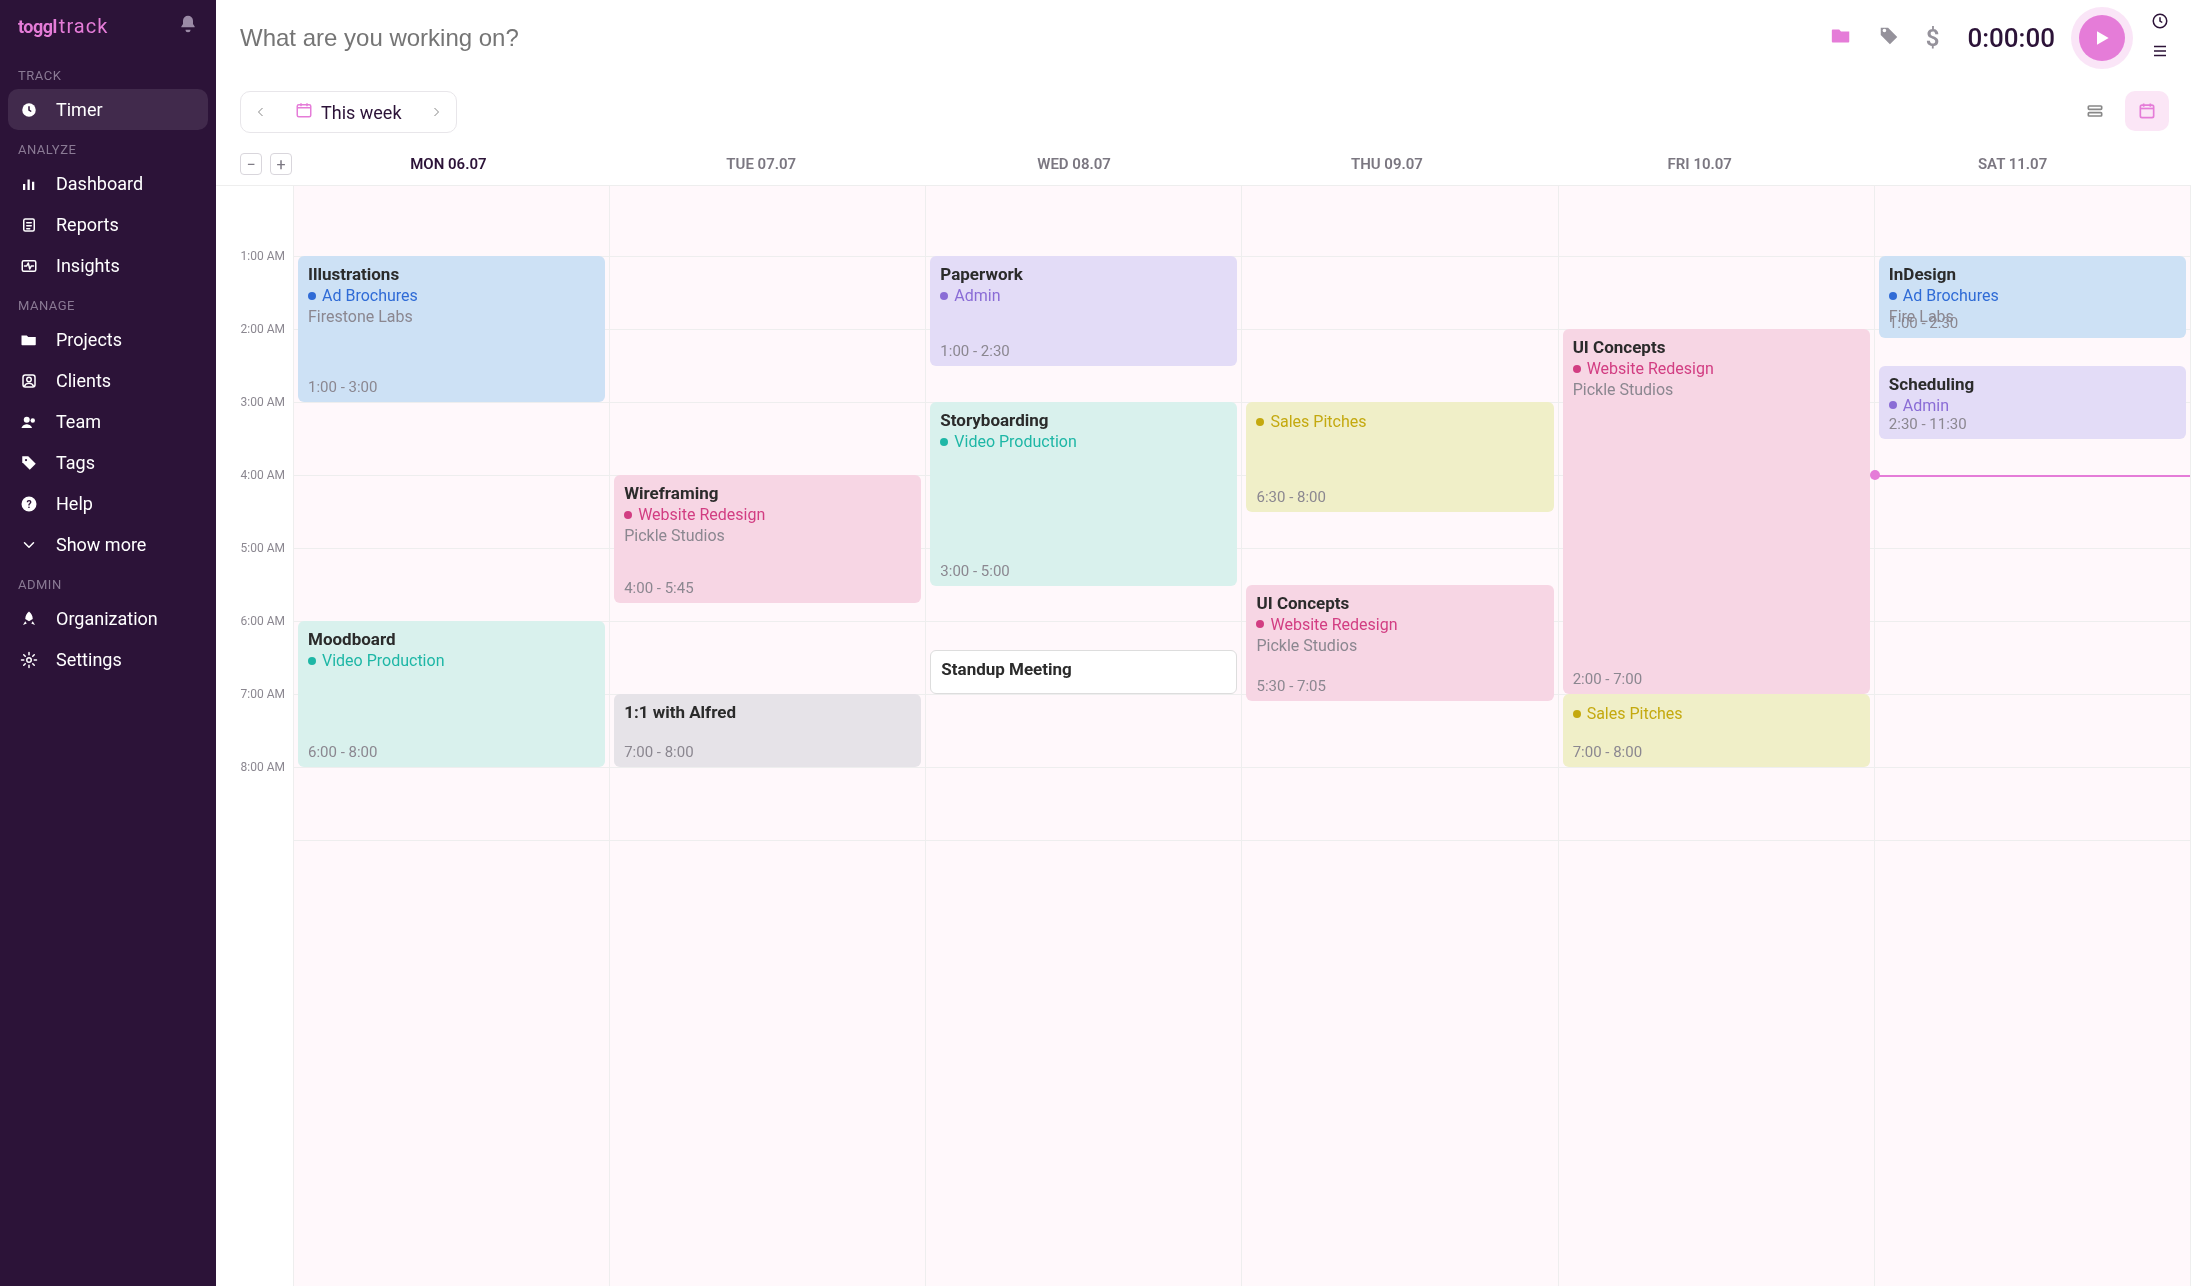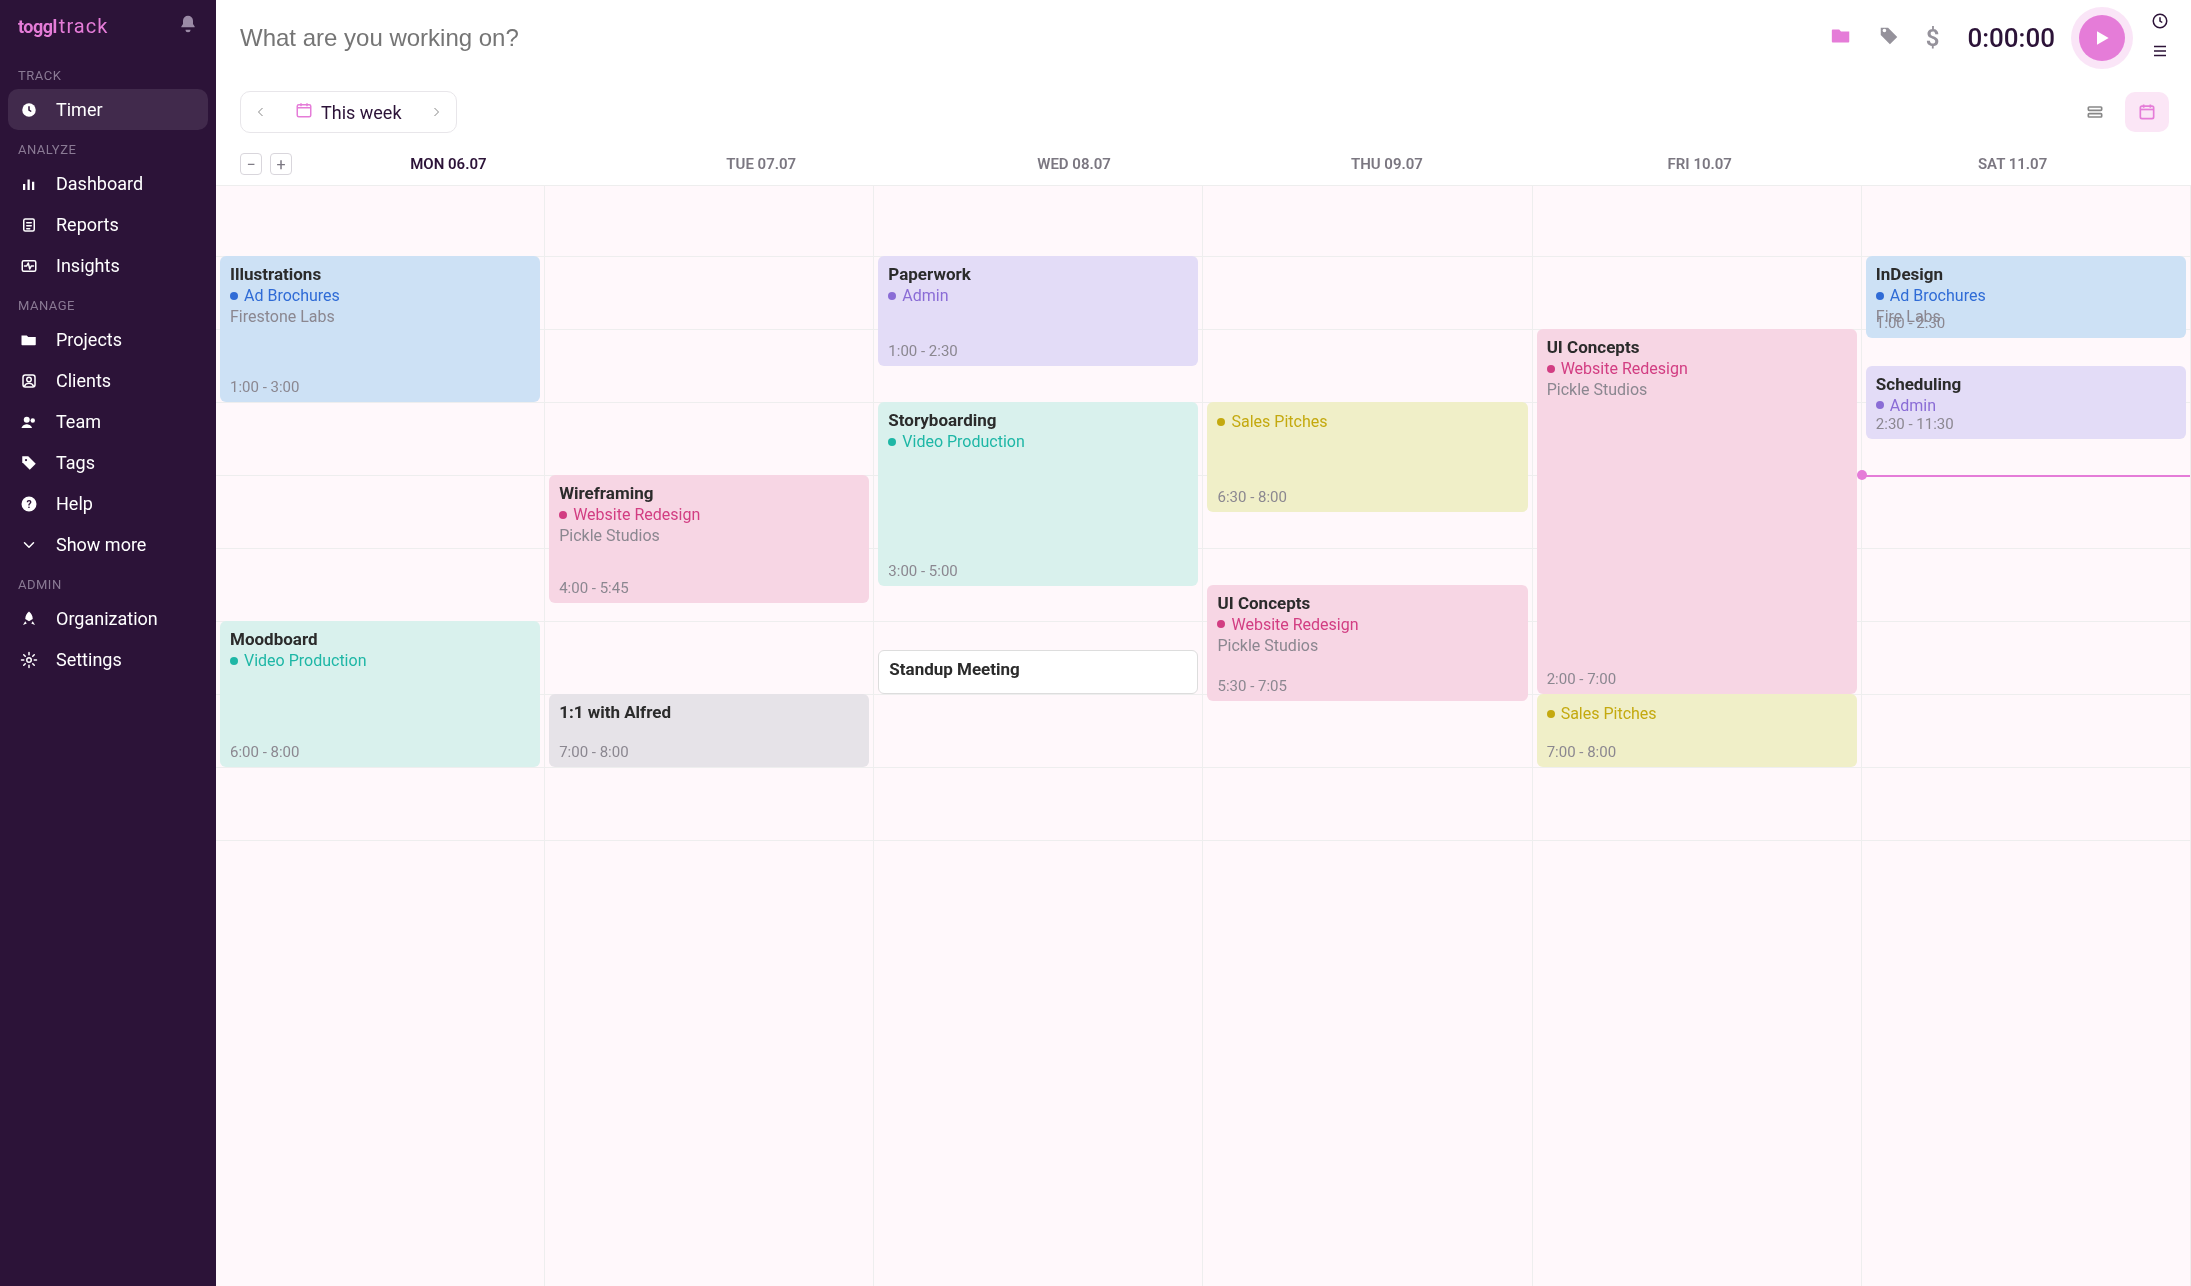--- a/index.html
+++ b/index.html
@@ -22,21 +22,21 @@
   .main { flex: 1; display: flex; flex-direction: column; background: #fff; position: relative; }
 
   .topbar { display: flex; align-items: center; padding: 12px 22px 12px 24px; gap: 18px; border-bottom: 1px solid transparent; }
   .work-input { flex: 1; font-size: 24px; color: #a3a0a6; border: none; outline: none; background: transparent; }
   .topicon { color: #95929b; cursor: pointer; padding: 4px; }
   .timer-display { font-size: 26px; font-weight: 500; color: #2c1338; margin: 0 6px; }
   .play-btn { width: 46px; height: 46px; border-radius: 50%; background: #e57cd8; display: flex; align-items: center; justify-content: center; box-shadow: 0 0 0 8px rgba(229,124,216,0.2); cursor: pointer; }
   .right-stack { display: flex; flex-direction: column; gap: 8px; margin-left: 8px; }
   .right-stack .mini { color: #2c1338; cursor: pointer; }
 
-  .controls { display: flex; align-items: center; padding: 14px 22px 10px 24px; }
+  .controls { display: flex; padding: 14px 22px 10px 24px; }
   .range-pill { display: flex; align-items: center; border: 1px solid #e8e6ea; border-radius: 10px; overflow: hidden; }
   .range-pill .arrow { width: 40px; height: 40px; display:flex; align-items:center; justify-content:center; color:#888; cursor:pointer; }
   .range-pill .mid { display:flex; align-items:center; gap:8px; padding: 0 14px; height:40px; font-size:18px; cursor:pointer; }
   .range-pill .cal-icon { color:#e57cd8; }
   .view-toggle { margin-left: auto; display:flex; gap:8px; }
   .view-btn { width:44px; height:40px; border-radius:10px; display:flex; align-items:center; justify-content:center; color:#888; cursor:pointer; }
   .view-btn.active { background:#fbe6f6; color:#e57cd8; }
 
   .day-header { display:flex; align-items:center; padding: 10px 22px 10px 24px; position:relative; }
   .zoom { display:flex; align-items:center; gap:8px; color:#7b7781; }
@@ -275,20 +275,30 @@
         <div class="day-col-head">TUE 07.07</div>
         <div class="day-col-head">WED 08.07</div>
         <div class="day-col-head">THU 09.07</div>
         <div class="day-col-head">FRI 10.07</div>
         <div class="day-col-head">SAT 11.07</div>
       </div>
   </div>
 
   <div class="calendar-body">
     <div class="grid">
+      <div class="time-gutter" id="time-gutter">
+          <div class="time-slot" style="top: 70px;">1:00 AM</div>
+          <div class="time-slot" style="top: 143px;">2:00 AM</div>
+          <div class="time-slot" style="top: 216px;">3:00 AM</div>
+          <div class="time-slot" style="top: 289px;">4:00 AM</div>
+          <div class="time-slot" style="top: 362px;">5:00 AM</div>
+          <div class="time-slot" style="top: 435px;">6:00 AM</div>
+          <div class="time-slot" style="top: 508px;">7:00 AM</div>
+          <div class="time-slot" style="top: 581px;">8:00 AM</div>
+        </div>
       <div class="day-grid" id="day-grid">
           <div class="day-col">
             <div class="hour-line" style="top: 70px;"></div>
             <div class="hour-line" style="top: 143px;"></div>
             <div class="hour-line" style="top: 216px;"></div>
             <div class="hour-line" style="top: 289px;"></div>
             <div class="hour-line" style="top: 362px;"></div>
             <div class="hour-line" style="top: 435px;"></div>
             <div class="hour-line" style="top: 508px;"></div>
             <div class="hour-line" style="top: 581px;"></div>

